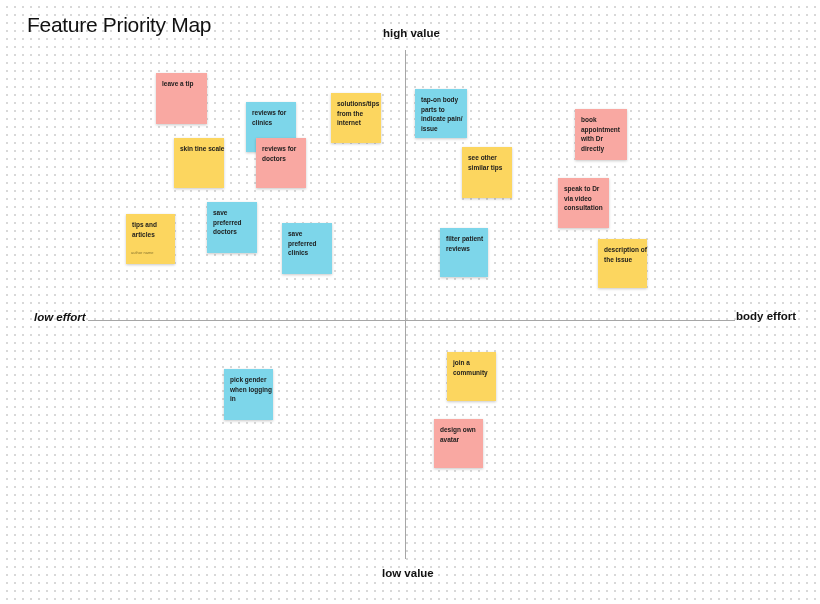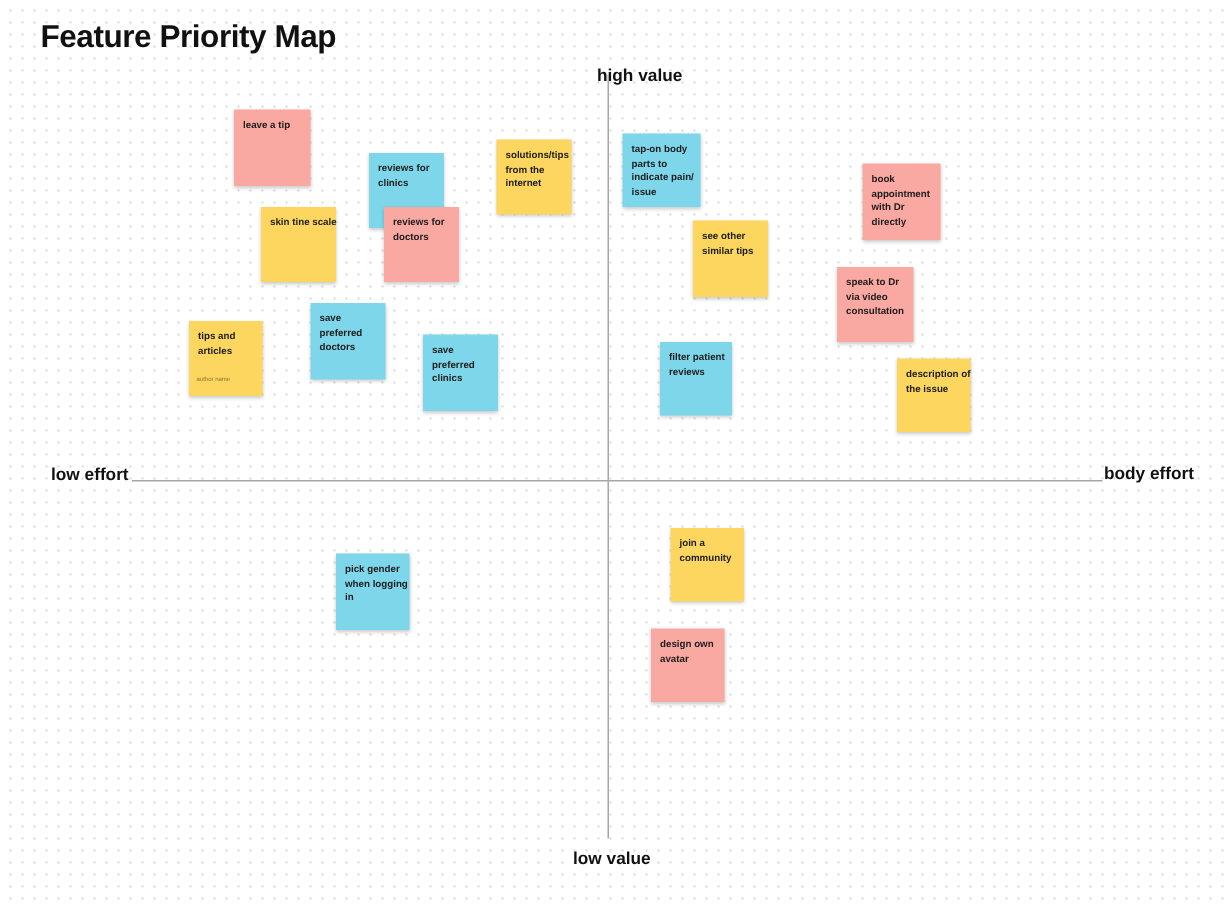--- a/index.html
+++ b/index.html
@@ -4,26 +4,26 @@
 <style>
   html,body{margin:0;padding:0;}
   body{font-family:"Liberation Sans",sans-serif;background:#ffffff;}
   #board{
     position:relative;width:820px;height:604px;overflow:hidden;background:#ffffff;
     background-image:radial-gradient(circle,#d8d8d8 0.9px,rgba(0,0,0,0) 1px);
     background-size:8px 8px;background-position:3px 3px;
   }
   .page-title{
     position:absolute;left:27px;top:13px;margin:0;
-    font-size:21px;font-weight:700;color:#111;letter-spacing:-0.3px;
+    font-size:21px;font-weight:400;color:#111;letter-spacing:-0.3px;
   }
   .axis-label{position:absolute;font-size:11.5px;font-weight:700;color:#111;white-space:nowrap;}
-  #label-high-value{left:398px;top:27px;margin-top:18px;}
+  #label-high-value{left:383px;top:27px;}
   #label-low-value{left:382px;top:567px;}
-  #label-low-effort{left:34px;top:311px;}
+  #label-low-effort{left:34px;top:311px;font-style:italic;}
   #label-high-effort{left:736px;top:310px;}
   .axis-line{position:absolute;background:#a6a6a6;}
   #axis-vertical{left:405px;top:50px;width:1px;height:509px;}
   #axis-horizontal{left:88px;top:320px;width:647px;height:1px;}
   .sticky{
     position:absolute;box-sizing:border-box;padding:6px 4px 4px 6px;
     color:#1c1c1c;font-size:6.5px;font-weight:600;line-height:9.5px;
     box-shadow:0 1px 2.5px rgba(0,0,0,0.22);
   }
   .sticky .line{white-space:nowrap;}

